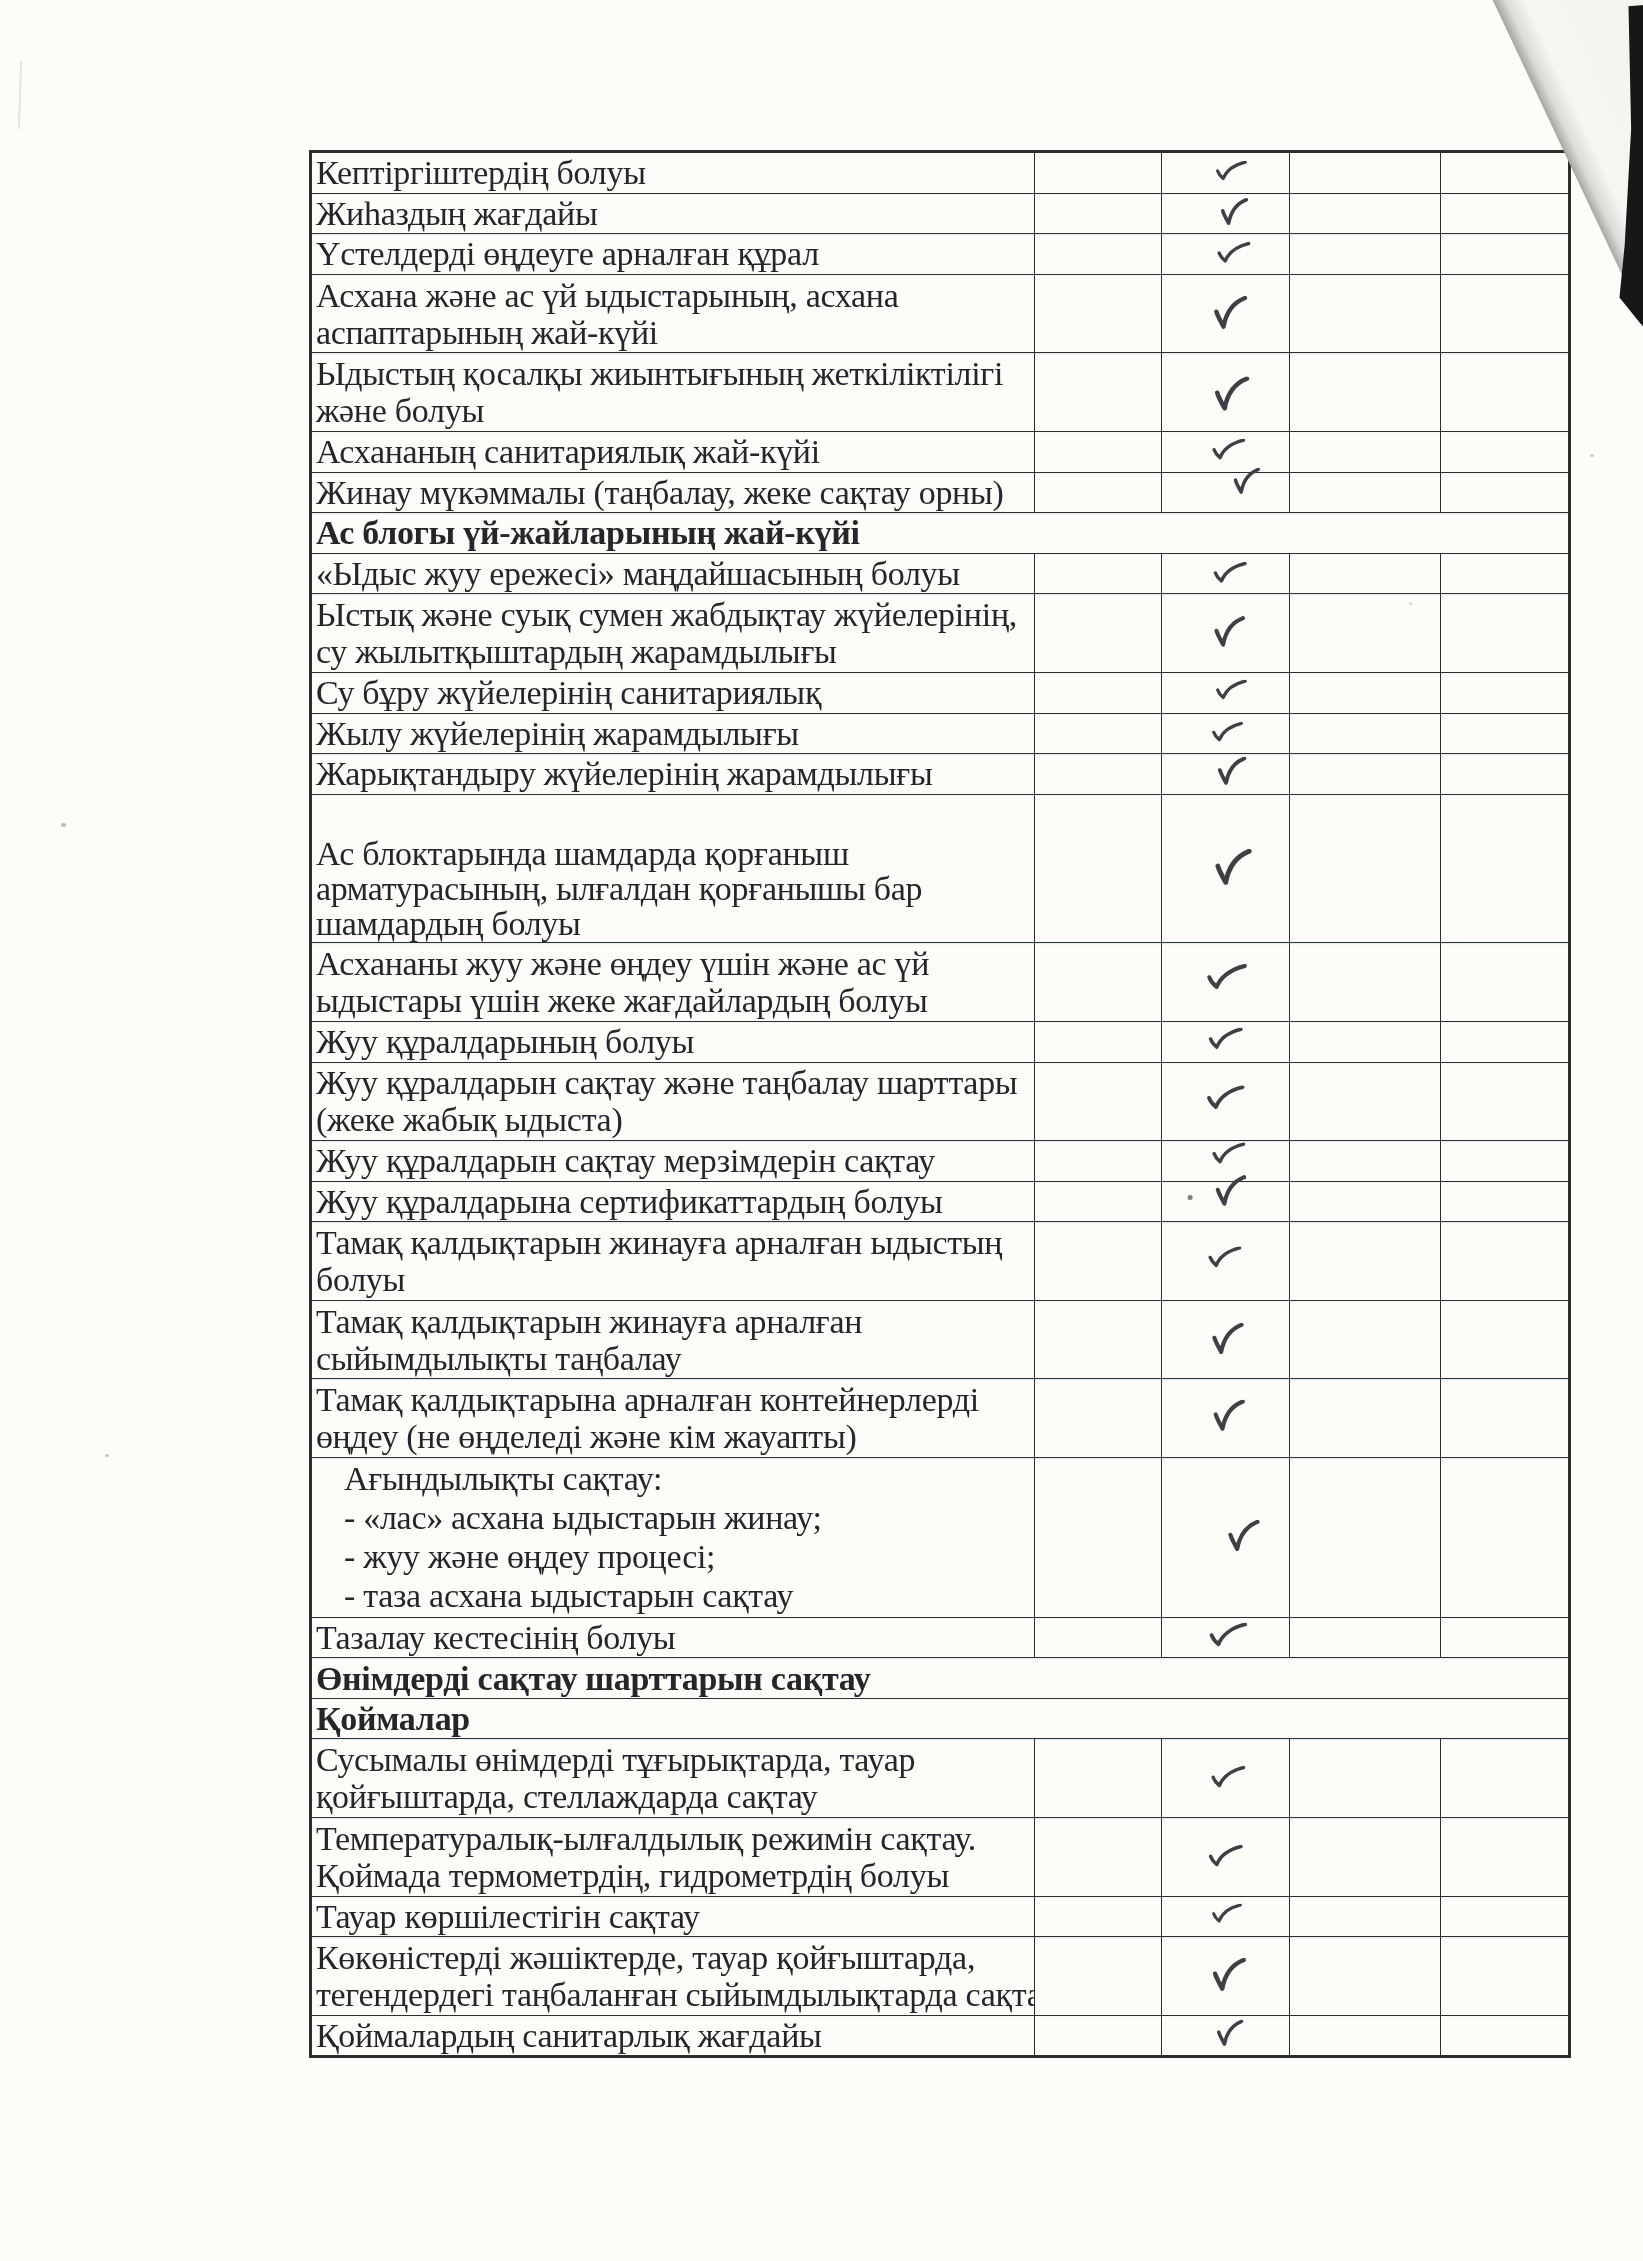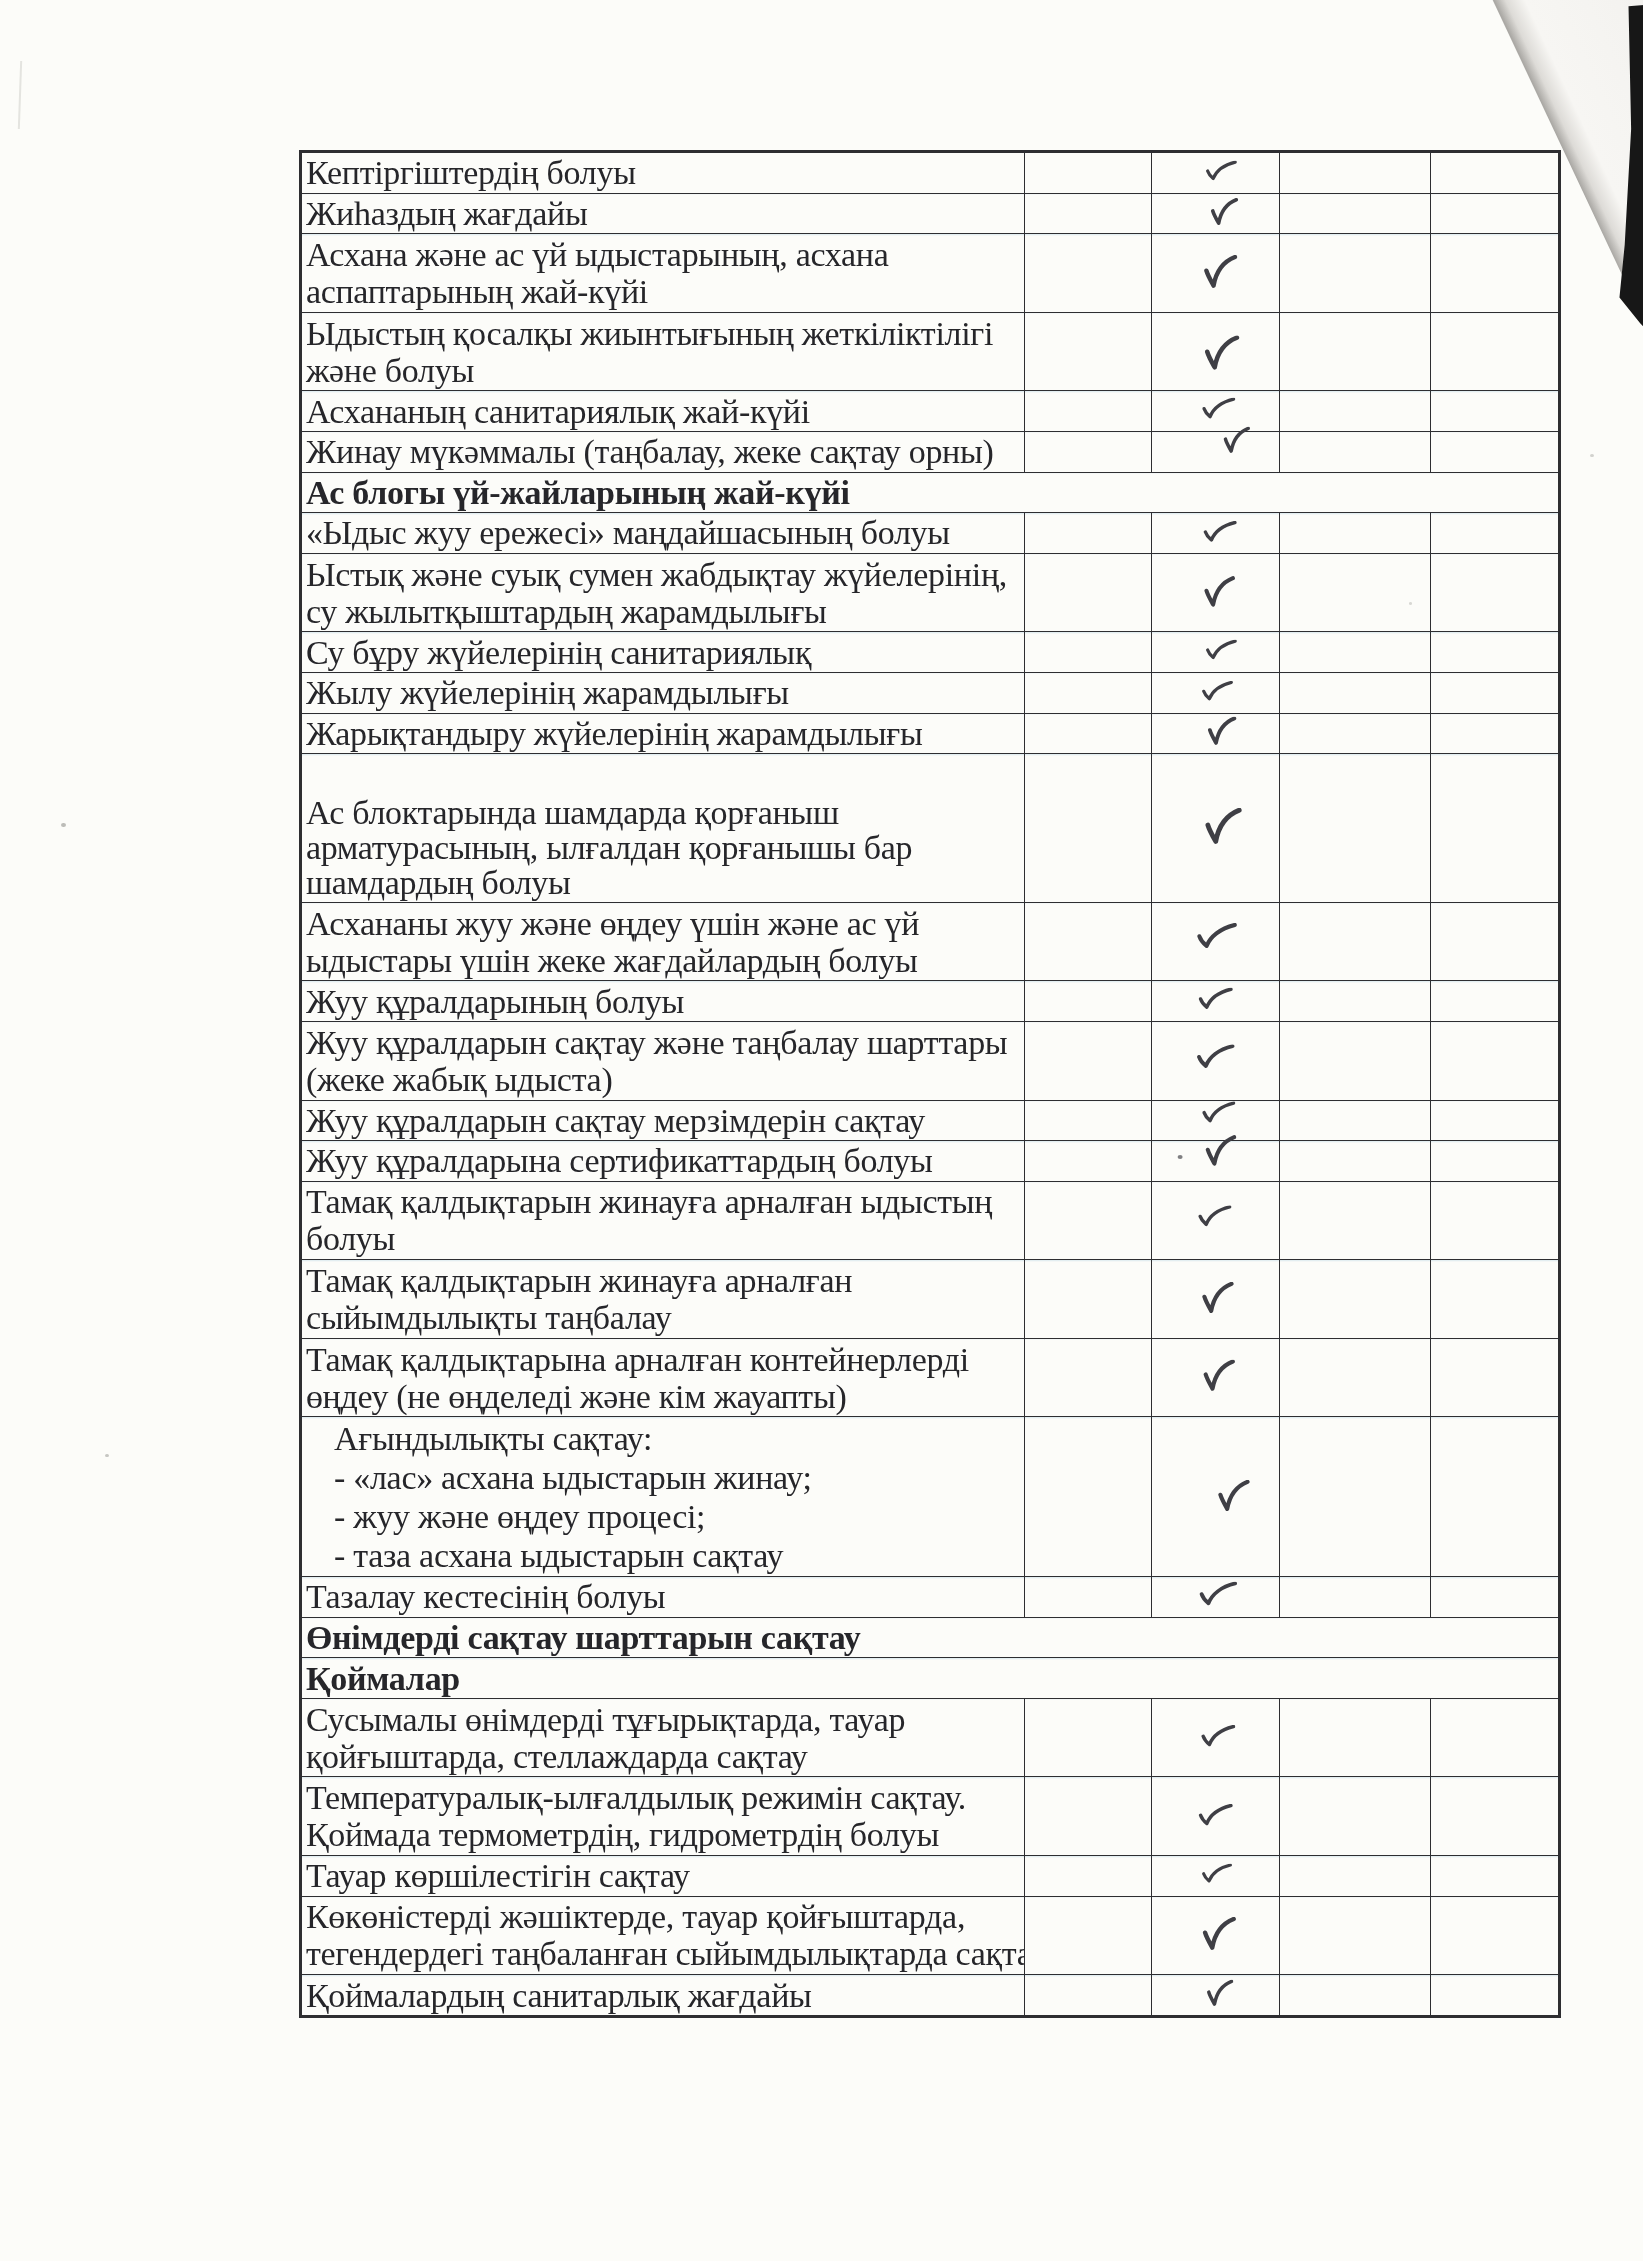--- a/index.html
+++ b/index.html
@@ -14,21 +14,21 @@
     background:var(--paper);
     font-family:"Liberation Serif", serif;
     position:relative;
     overflow:hidden;
   }
   .page{position:absolute;inset:0;}
 
   
   table.checklist{
     position:absolute;
-    left:299px;top:150px;
+    left:309px;top:150px;
     width:1259px;
     border-collapse:collapse;
     table-layout:fixed;
     border:3.2px solid var(--line);
   }
   col.col-item{width:724px;}
   col.col-b2{width:127px;}
   col.col-mark{width:128px;}
   col.col-b4{width:151px;}
   col.col-b5{width:129px;}
@@ -143,20 +143,31 @@
     <td class="c-item">
       <span class="row-text">Жиһаздың жағдайы</span>
     </td>
     <td class="c-blank"></td>
     <td class="c-mark"><span class="tick-wrap" style="transform: translate(6.4px, 0px);"><svg viewBox="0 0 30 26" width="32" height="28">
                 <path class="tick-path" d="M6 12 C7 15.5 9 19 11.5 23.5 C13.5 12.5 19 5 28 1.5"></path>
               </svg></span></td>
     <td class="c-blank"></td>
     <td class="c-blank"></td>
   </tr>
+        <tr class="h-1">
+    <td class="c-item">
+      <span class="row-text">Үстелдерді өңдеуге арналған құрал</span>
+    </td>
+    <td class="c-blank"></td>
+    <td class="c-mark"><span class="tick-wrap" style="transform: translate(7.7px, 0px);"><svg viewBox="0 0 34 22" width="34" height="22">
+                <path class="tick-path" d="M2.5 11 C3.5 14 5.5 16.5 8.5 19 C11.5 11.5 19.5 4.5 32 1.5"></path>
+              </svg></span></td>
+    <td class="c-blank"></td>
+    <td class="c-blank"></td>
+  </tr>
         <tr class="h-2">
     <td class="c-item">
       <span class="row-text">Асхана және ас үй ыдыстарының, асхана
 аспаптарының жай-күйі</span>
     </td>
     <td class="c-blank"></td>
     <td class="c-mark"><span class="tick-wrap" style="transform: translate(2.6px, 0px);"><svg viewBox="0 0 30 26" width="39" height="34">
                 <path class="tick-path" d="M6 12 C7 15.5 9 19 11.5 23.5 C13.5 12.5 19 5 28 1.5"></path>
               </svg></span></td>
     <td class="c-blank"></td>

